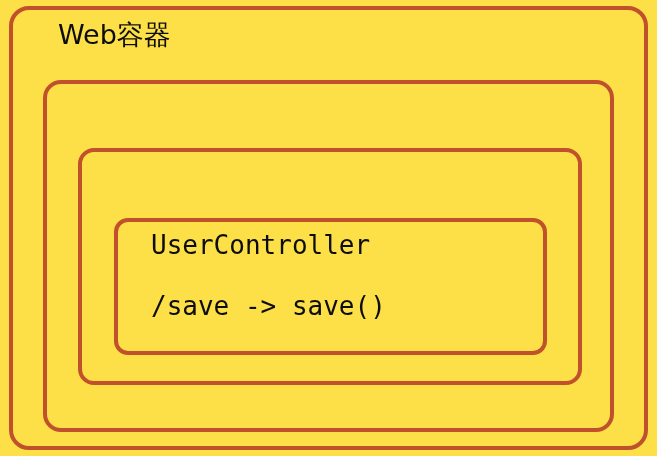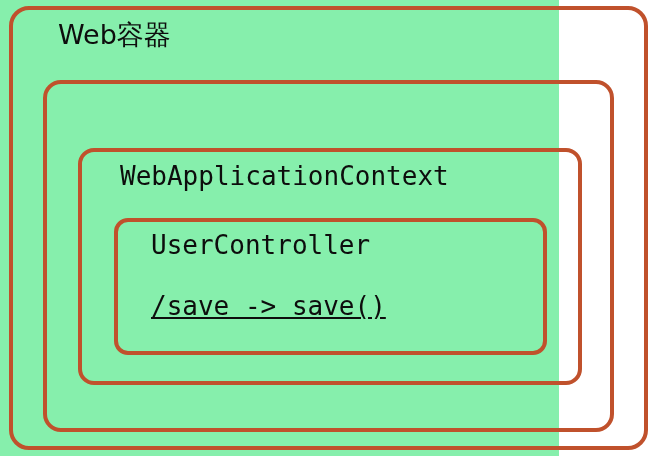--- a/index.html
+++ b/index.html
@@ -9,23 +9,23 @@
   body {
     width: 657px;
     height: 456px;
     background: #ffffff;
     font-family: "DejaVu Sans Mono", "Liberation Mono", monospace;
     overflow: hidden;
   }
 
   #diagram {
     position: relative;
-    width: 559px;
+    width: 657px;
     height: 456px;
-    background: #86efac;
+    background: #fde047;
   }
 
   
   .box {
     position: absolute;
     box-sizing: border-box;
     border-style: solid;
     border-color: #c0512c;
     border-width: 4px;
     border-radius: 16px;
@@ -94,35 +94,33 @@
   .label-user-controller {
     left: 151px;
     top: 232px;
     font-size: 26px;
   }
 
   .label-route-mapping {
     left: 151px;
     top: 293px;
     font-size: 26px;
-    text-decoration: underline;
   }
 </style>
 </head>
 <body>
 
 <div id="diagram">
 
   <div class="box box-level-1"></div>
   <div class="box box-level-2"></div>
   <div class="box box-level-3"></div>
   <div class="box box-level-4"></div>
 
   <div class="label label-web-container">Web容器</div>
 
 
-  <div class="label label-web-application-context">WebApplicationContext</div>
 
   <div class="label label-user-controller">UserController</div>
 
   <div class="label label-route-mapping">/save -&gt; save()</div>
 
 </div>
 
 </body></html>

